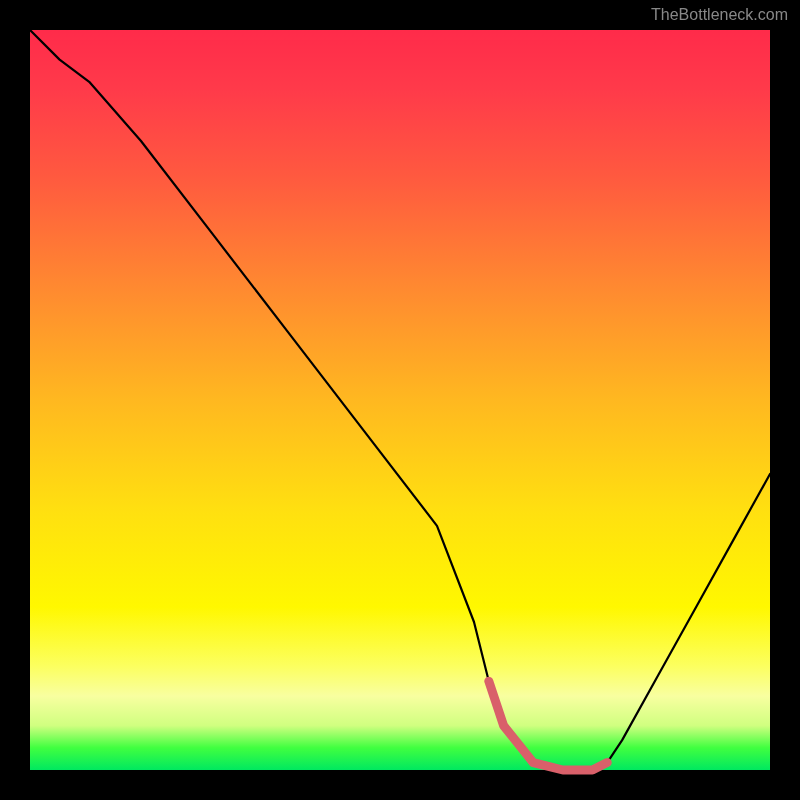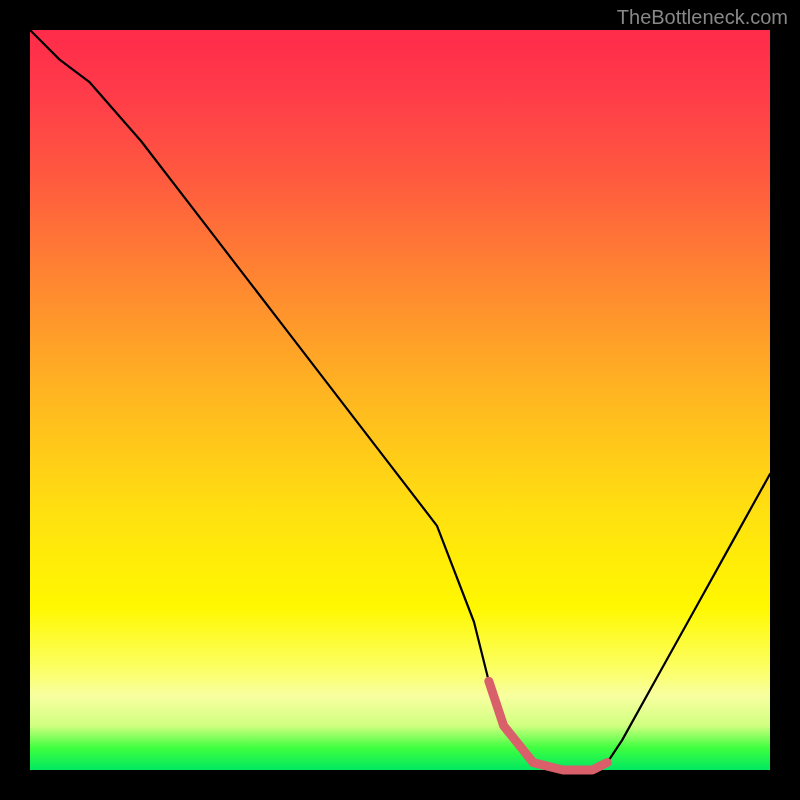--- a/index.html
+++ b/index.html
@@ -8,21 +8,21 @@
     height: 800px;
     background: #000;
     position: relative;
     font-family: Arial, sans-serif;
   }
   .watermark {
     position: absolute;
     top: 6px;
     right: 12px;
     color: #888;
-    font-size: 20px;
+    font-size: 16px;
     font-weight: 500;
     z-index: 10;
   }
   .plot-area {
     position: absolute;
     left: 30px;
     top: 30px;
     width: 740px;
     height: 740px;
     background: linear-gradient(to bottom,

